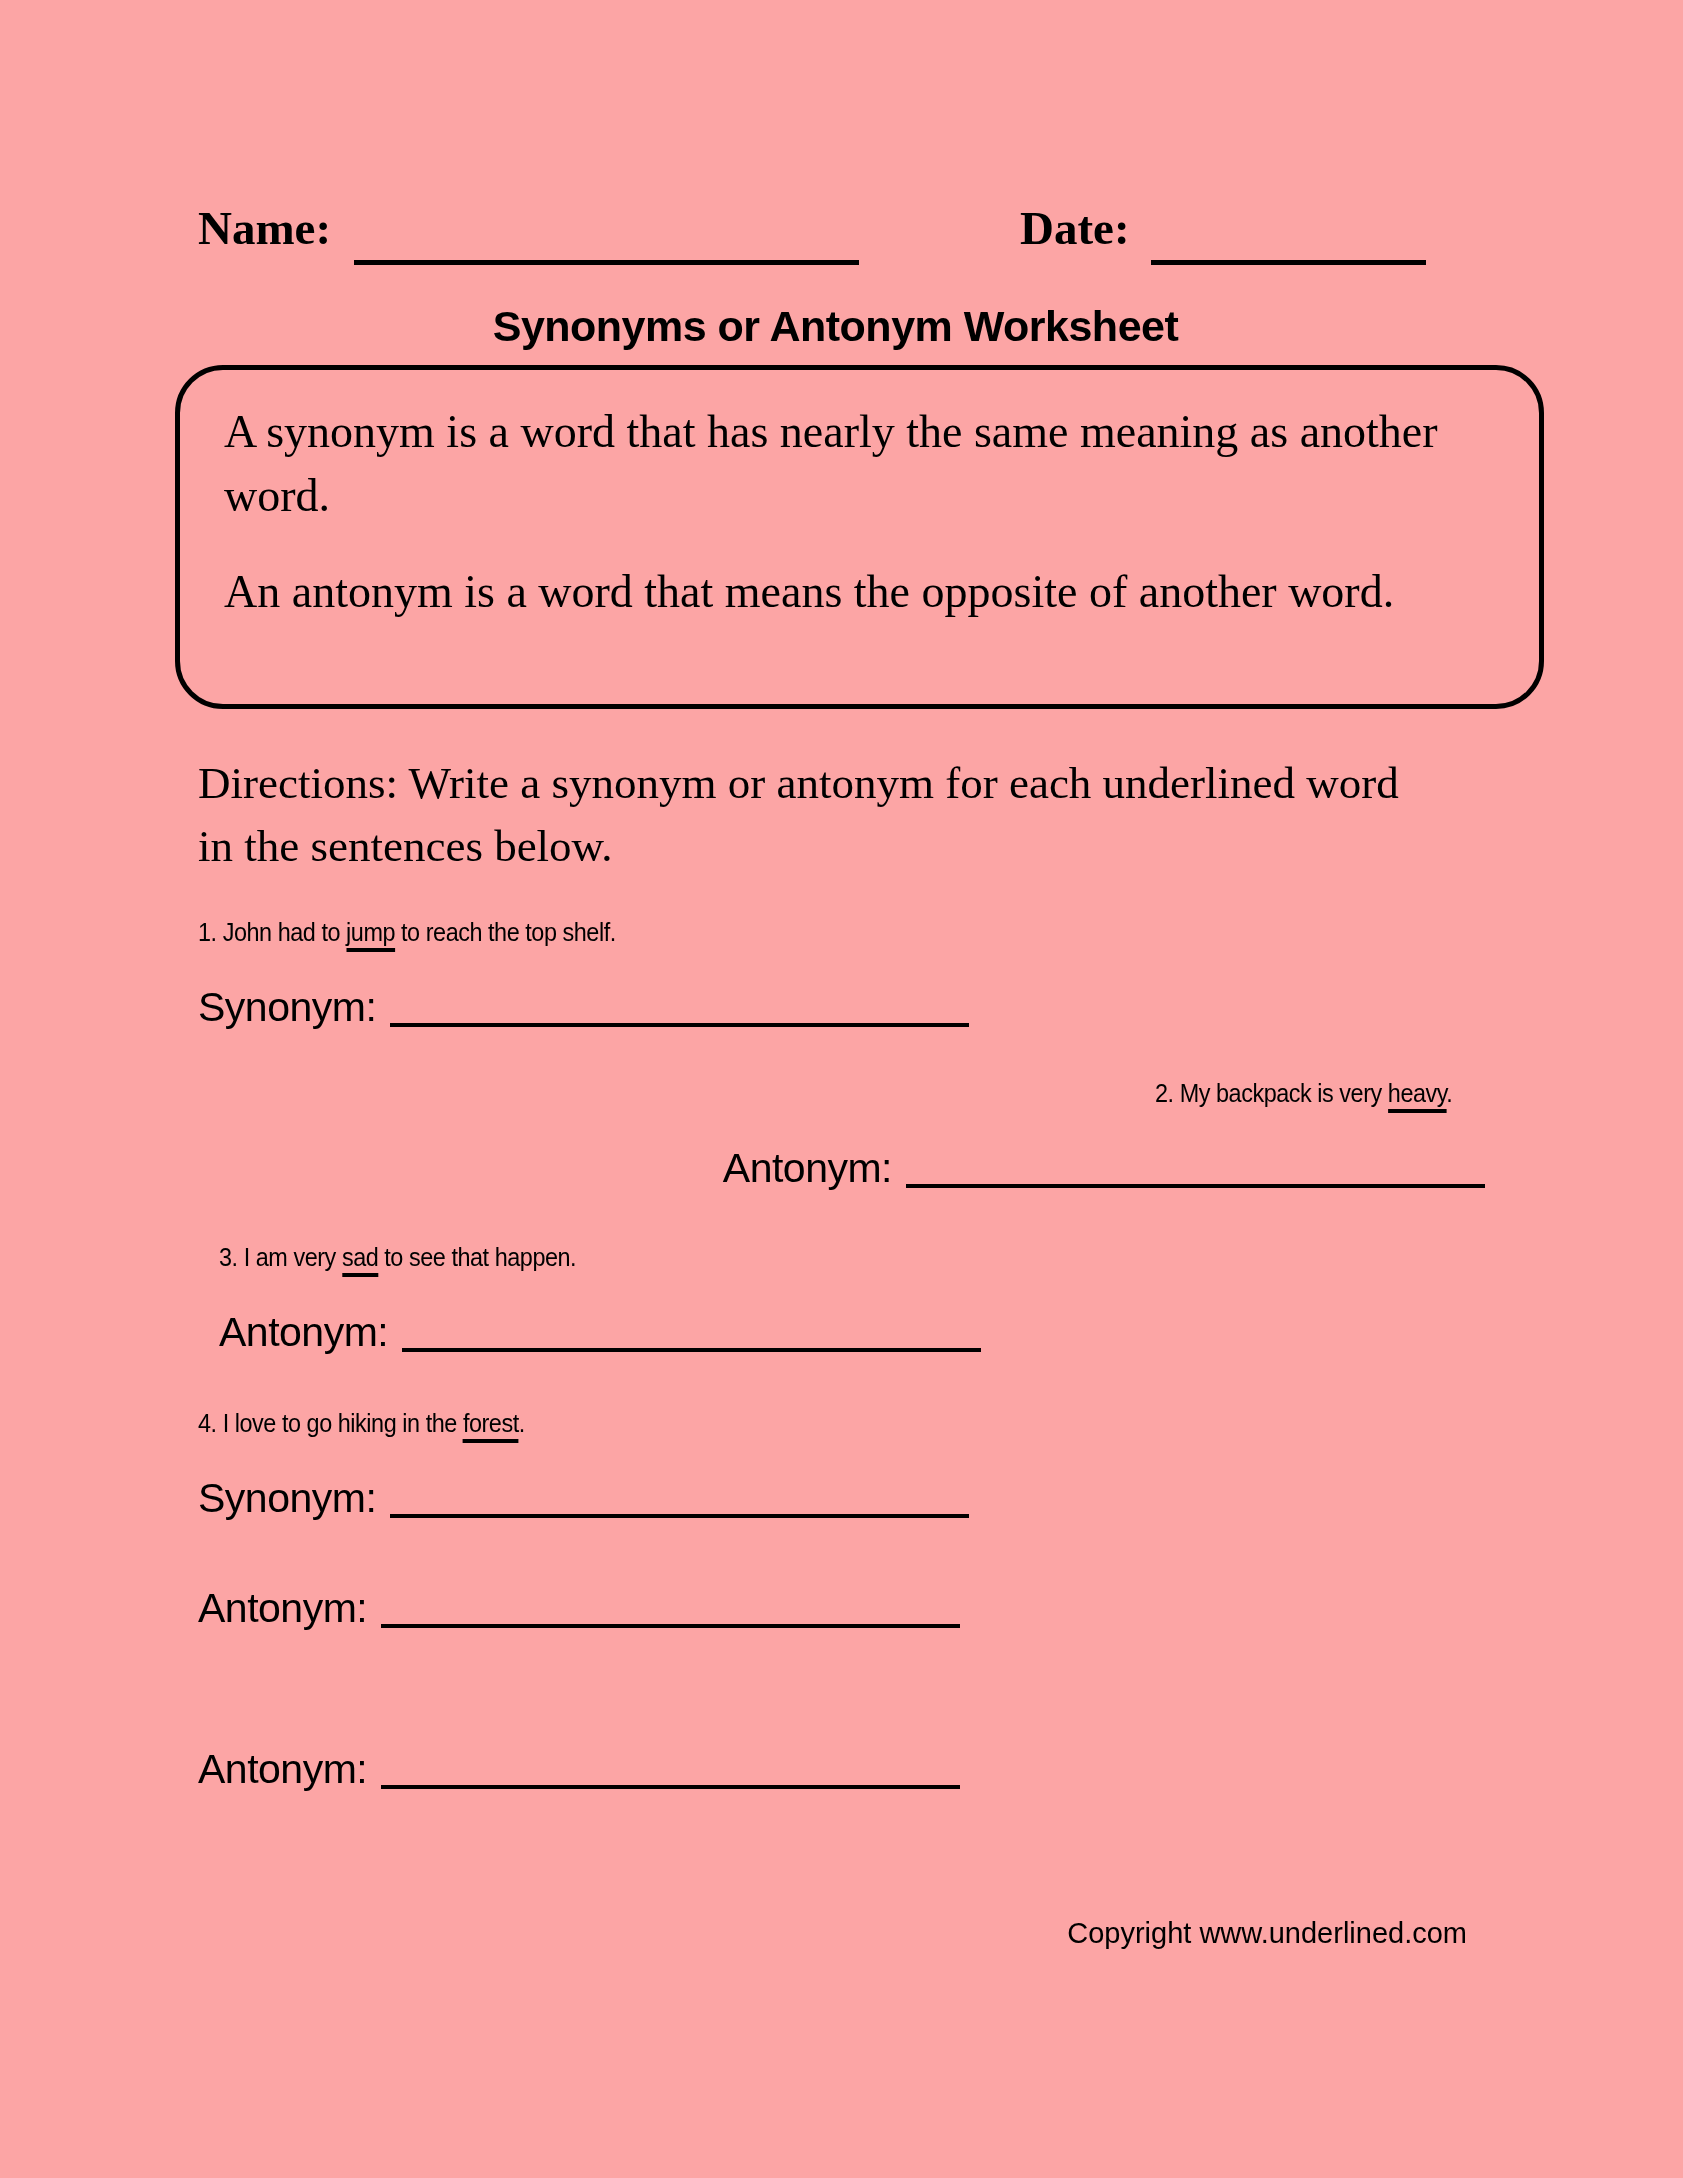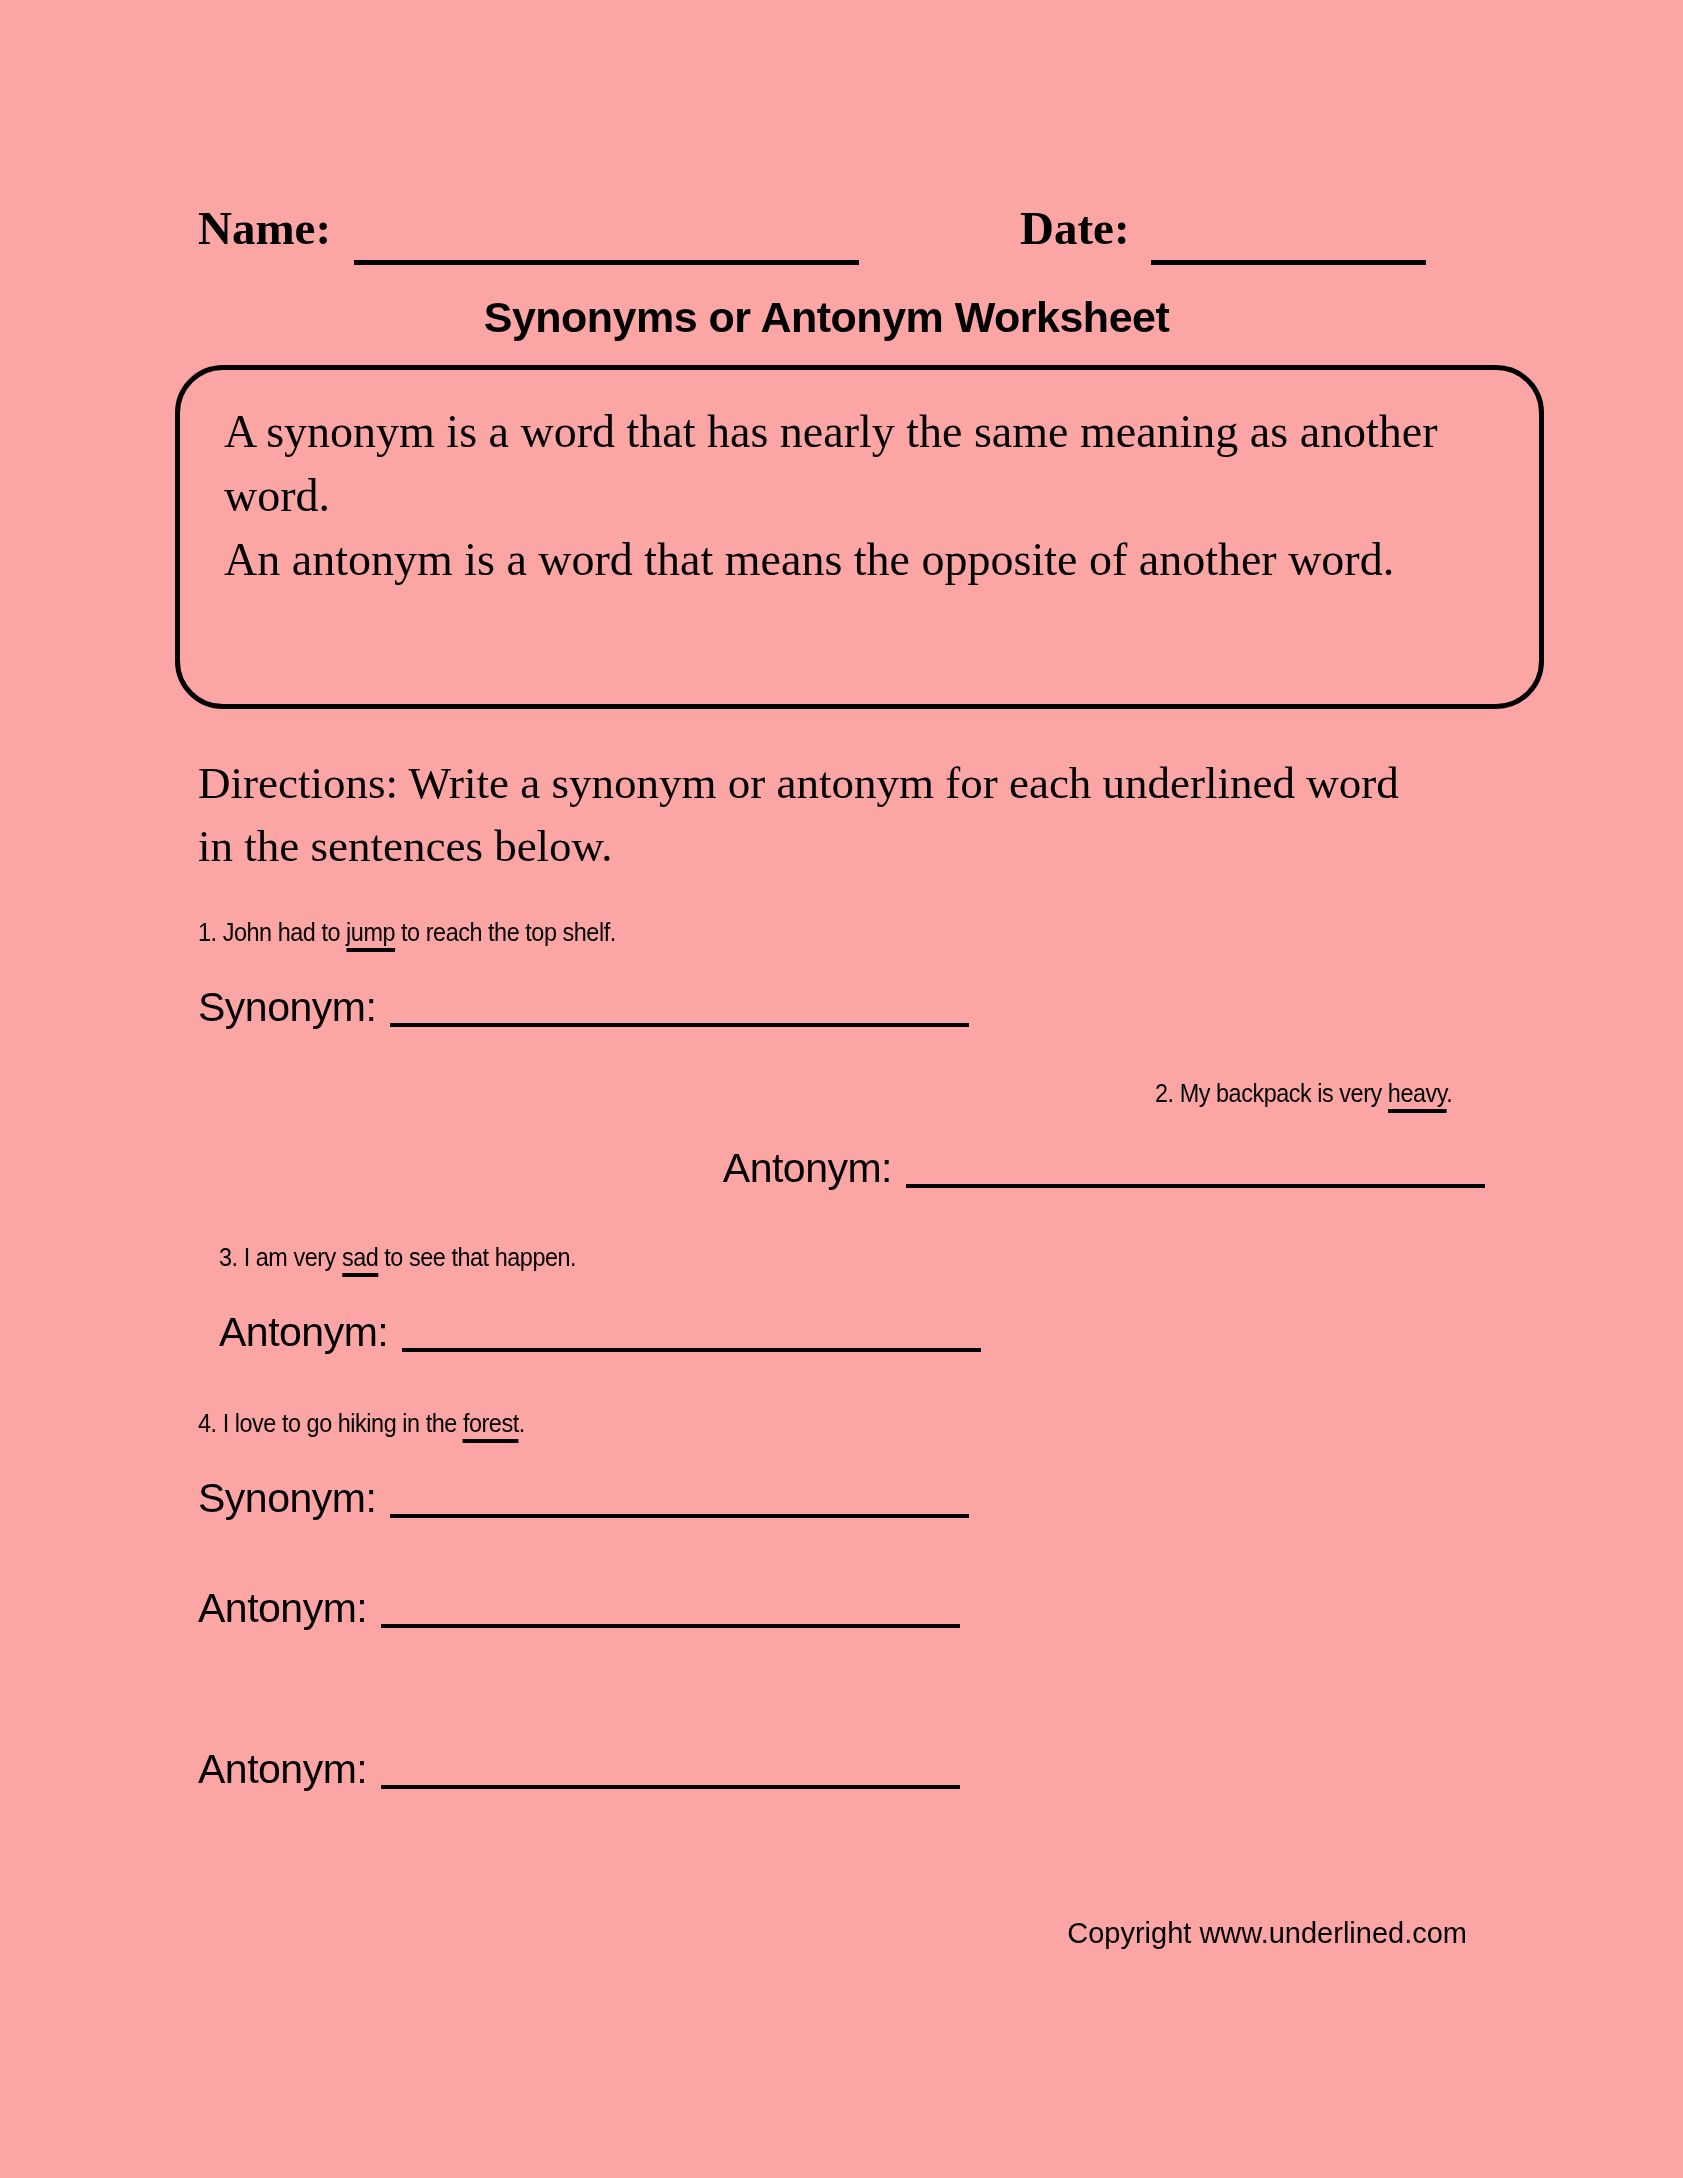--- a/index.html
+++ b/index.html
@@ -30,39 +30,39 @@
     font-weight: bold; font-size: 47px;
   }
   .date-blank {
     position: absolute; left: 1151px; top: 212px;
     width: 275px; height: 48px;
     border-bottom: 5px solid #000;
   }
 
   .title {
     position: absolute; left: 0; top: 293px; width: 1653px;
-    margin: 0; text-align: center;
+    margin: 9px; text-align: center;
     font-family: "Liberation Sans", sans-serif;
     font-weight: bold; font-size: 43px; letter-spacing: -0.5px;
   }
 
   .defbox {
     position: absolute; left: 175px; top: 365px;
     width: 1369px; height: 344px;
     box-sizing: border-box;
     border: 5px solid #000;
     border-radius: 48px;
     padding: 30px 45px 0 44px;
   }
   .defbox p {
     margin: 0;
     font-family: "Liberation Serif", serif;
     font-size: 46px; line-height: 64px;
   }
-  .defbox p + p { }
+  .defbox p + p { margin-top: 32px; }
 
   .directions {
     position: absolute; left: 198px; top: 752px;
     width: 1223px; margin: 0;
     font-family: "Liberation Serif", serif;
     font-size: 45px; line-height: 63px;
   }
 
   .item { position: absolute; left: 198px; width: 1287px; }
   .sentence {

